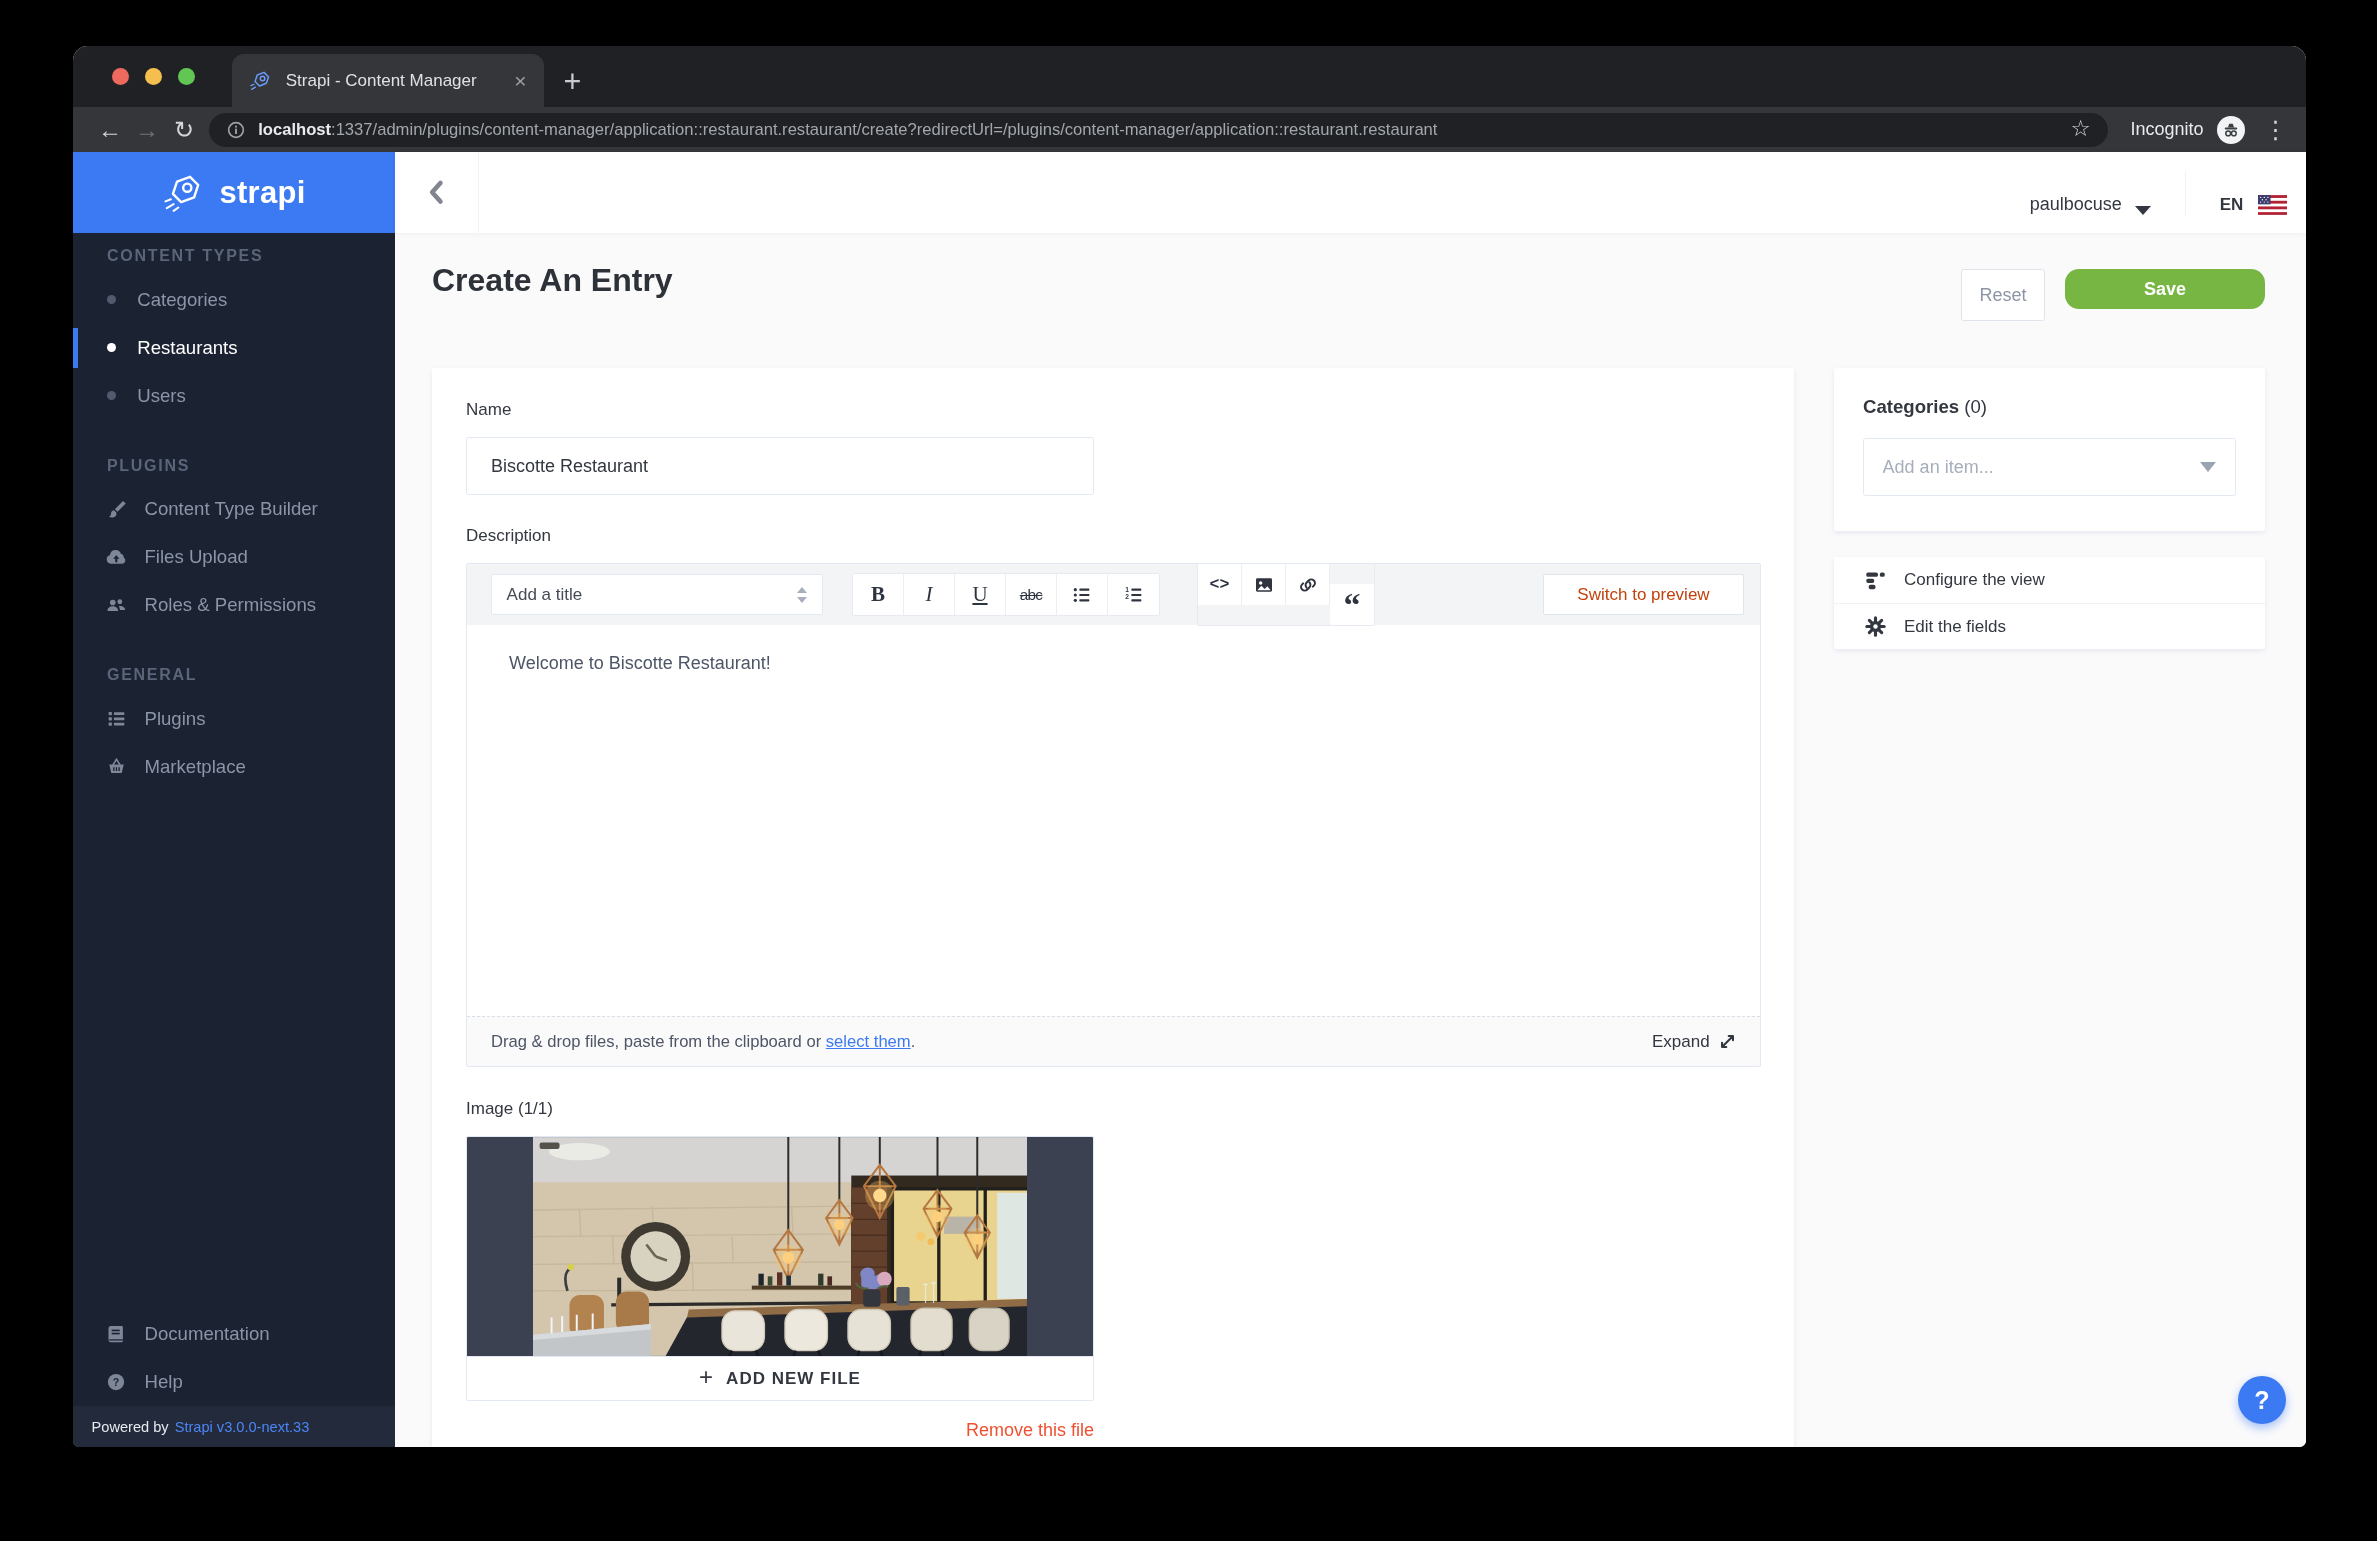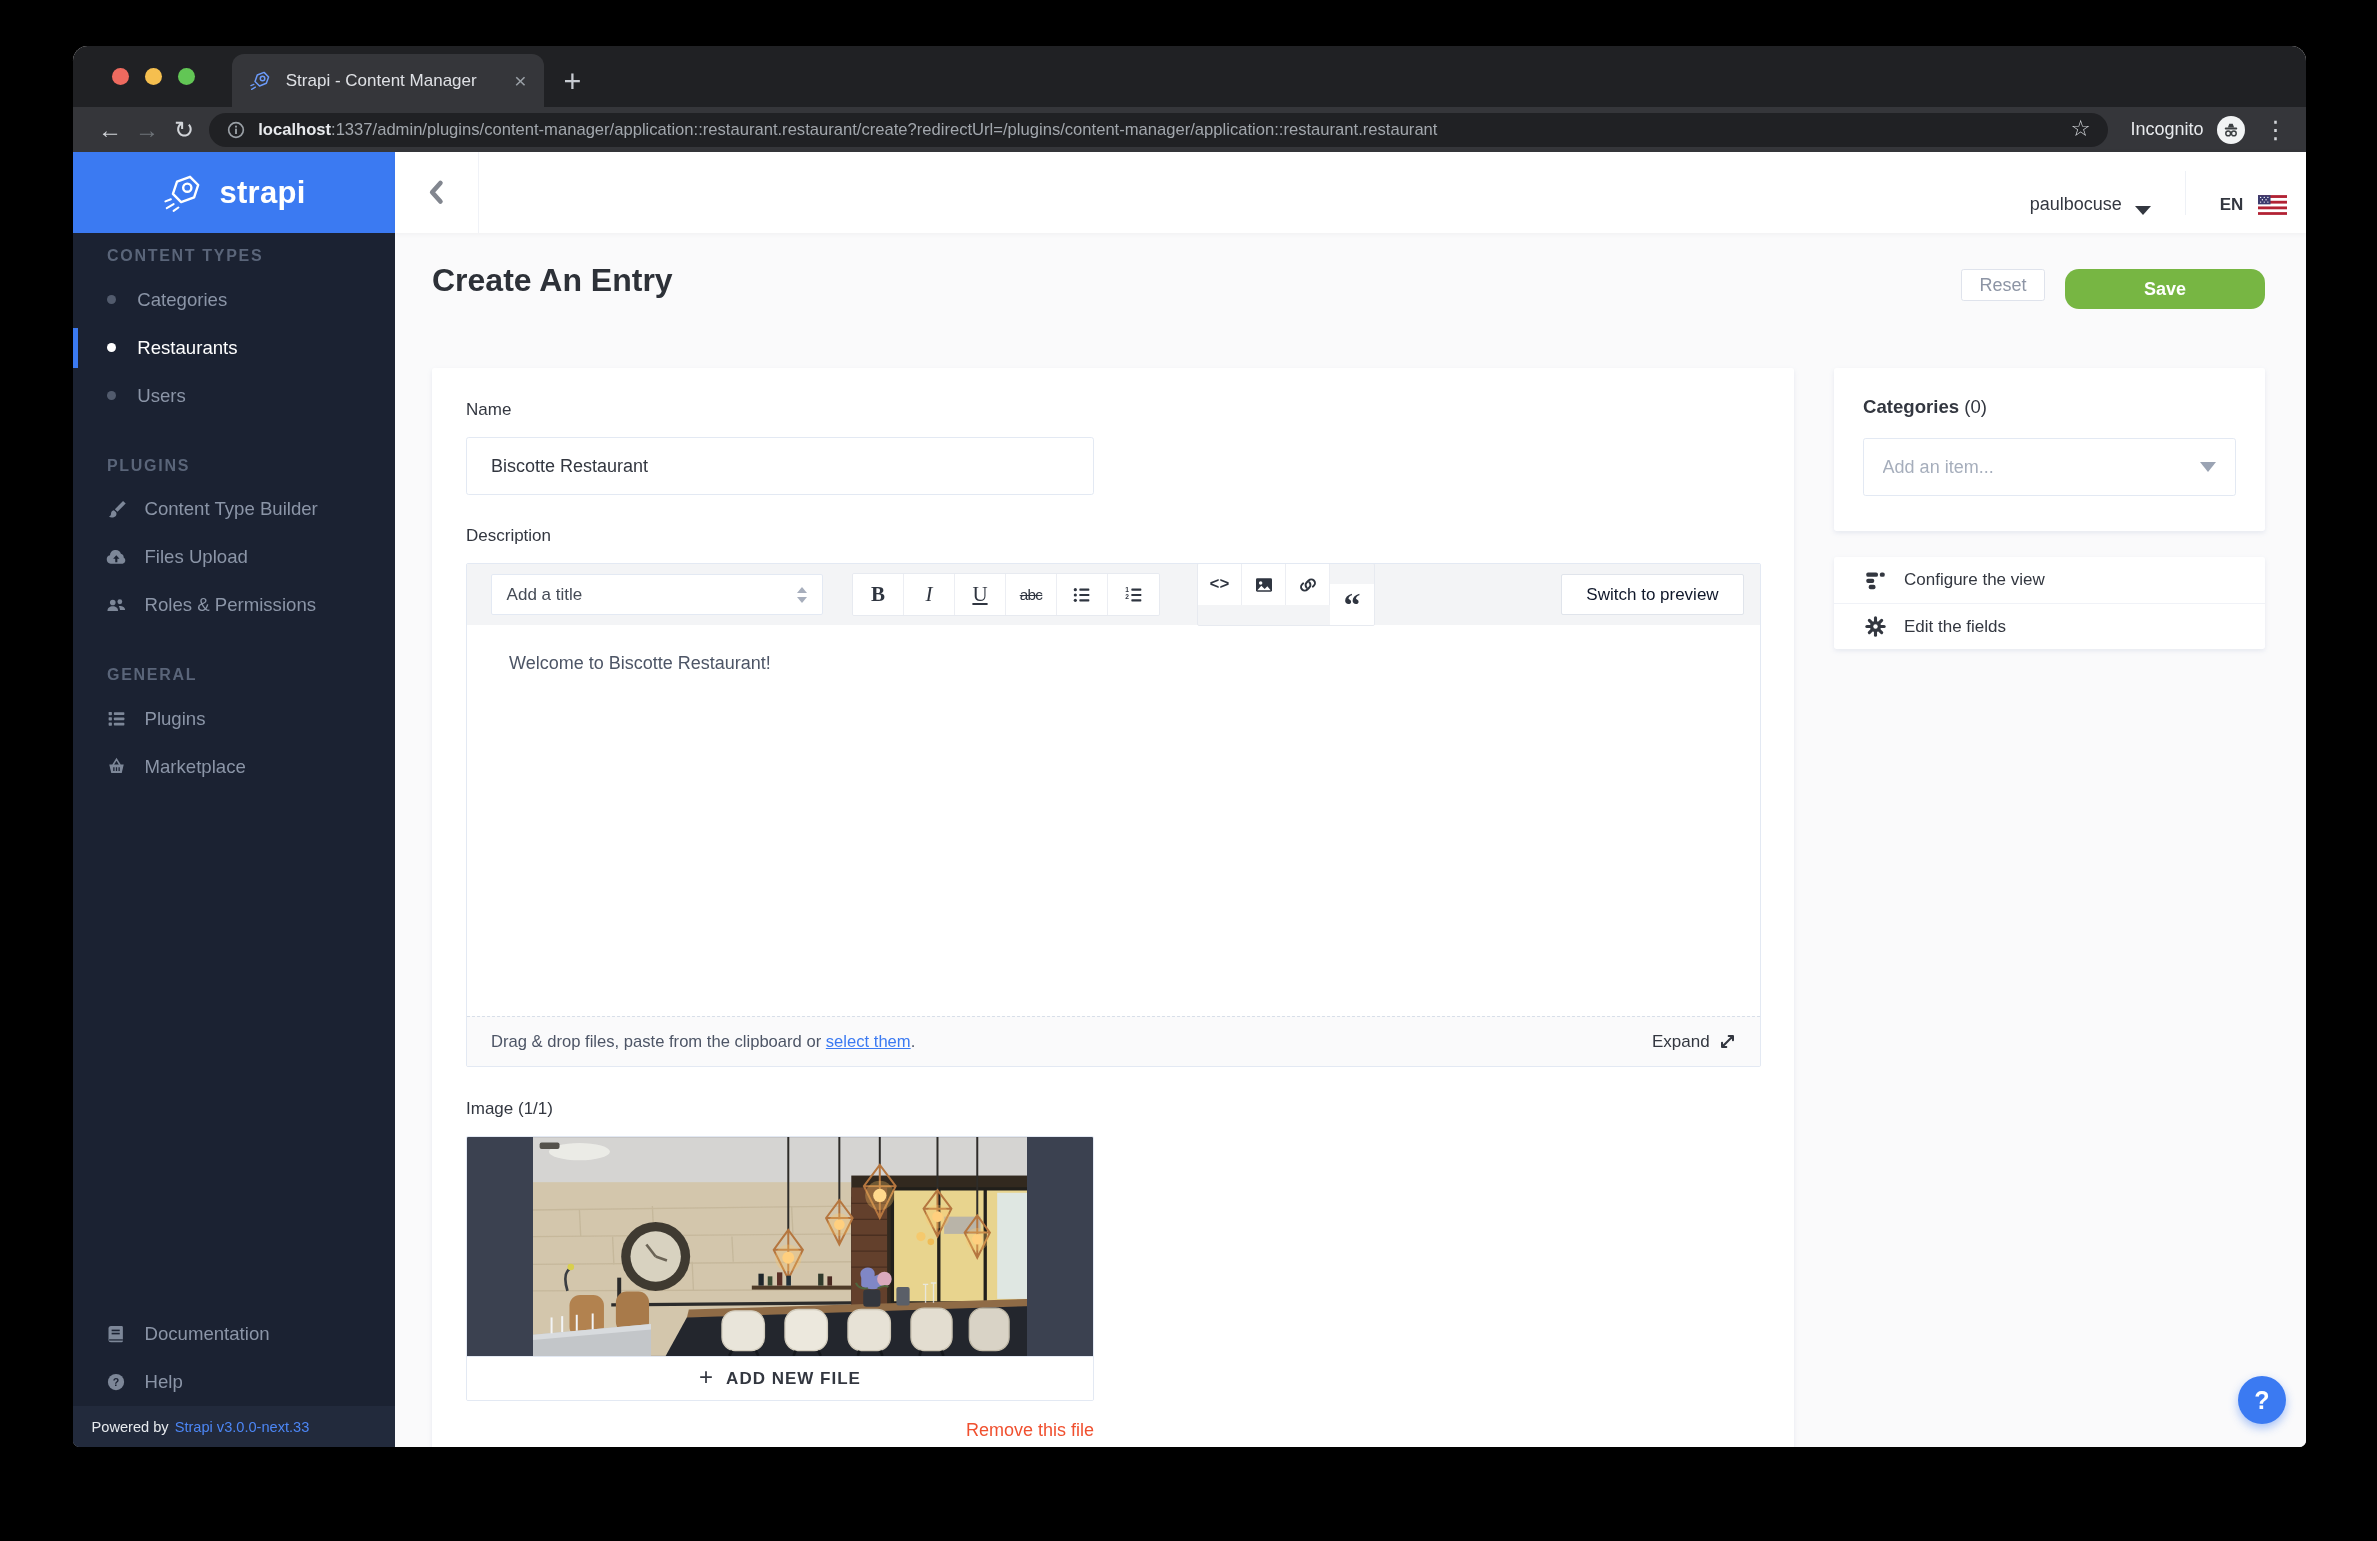--- a/index.html
+++ b/index.html
@@ -60,21 +60,21 @@
               border-right:0.7px solid #f0f2f7; background:none; border-top:none; border-left:none; border-bottom:none; cursor:pointer; }
   .header-right { margin-left:auto; display:flex; align-items:flex-end; padding-right:19px; }
   .username { font-size:18px; color:#333740; }
   .caret-down { width:0; height:0; border-left:8px solid transparent; border-right:8px solid transparent;
                 border-top:9.3px solid #333740; margin-left:13.3px; }
   .hdr-divider { width:0.7px; height:44px; background:#eef1f6; margin:0 34px; }
   .locale { font-size:17px; color:#333740; margin-right:14.6px; font-weight:bold; }
 
   .content { flex:1; background:#fafafb; position:relative; overflow:hidden; }
   .page-title { position:absolute; left:37px; top:29px; font-size:32px; font-weight:bold; color:#2d3138; }
-  .reset-btn { position:absolute; left:1566px; top:36px; width:84px; height:32px; background:#fff;
+  .reset-btn { position:absolute; left:1566px; top:36px; width:84px; height:52px; background:#fff;
                border:0.7px solid #dfe3ec; border-radius:2.7px; color:#8d95a5; font-size:18px; cursor:pointer; }
   .save-btn { position:absolute; left:1670px; top:36px; width:200px; height:40px; background:#77b643;
               border:none; border-radius:14px; color:#fff; font-size:18px; font-weight:bold; cursor:pointer; }
 
   .card { position:absolute; background:#fff; border-radius:2.7px; box-shadow:0 2px 5.3px rgba(180,192,214,.28); }
   .main-card { left:37px; top:135px; width:1362px; height:1095px; padding:0 34px; }
   .field-label { font-size:17px; color:#333740; }
   .lbl-name { padding-top:32px; }
   .name-input { display:block; margin-top:17px; width:628px; height:58px; border:0.7px solid #e3e9f3; border-radius:2.7px;
                 padding:0 24px; font-size:18px; color:#333740; font-family:"Liberation Sans",sans-serif; outline:none; }
@@ -92,22 +92,22 @@
   .btn-group.g2 { margin-left:37px; }
   .tb-btn { width:51px; height:41px; background:#fff; display:flex; align-items:center; justify-content:center;
             border-right:0.7px solid #eceef3; color:#2f3540; cursor:pointer; }
   .btn-group.g2 .tb-btn { width:44px; }
   .tb-btn:last-child { border-right:none; }
   .serif { font-family:"Liberation Serif",serif; font-size:21px; }
   .bold-g { font-weight:bold; } .ital-g { font-style:italic; } .und-g { text-decoration:underline; }
   .strike-g { font-size:15.3px; text-decoration:line-through; letter-spacing:-0.7px; }
   .code-g { font-family:"Liberation Mono",monospace; font-size:16.6px; font-weight:bold; }
   .quote-g { font-family:"Liberation Serif",serif; font-size:34px; font-weight:bold; line-height:0; margin-top:20px; }
-  .preview-btn { margin-left:auto; width:183px; height:41px; background:#fff; border:0.7px solid #e0e4eb;
-                 border-radius:2px; font-size:17px; color:#0f172a; cursor:pointer; }
+  .preview-btn { margin-left:auto; width:201px; height:41px; background:#fff; border:0.7px solid #e0e4eb;
+                 border-radius:2px; font-size:17px; color:#c2410c; cursor:pointer; }
   .ed-content { height:391px; background:#fff; padding:28px 42px; font-size:18px; color:#4d5566; }
   .ed-footer { height:50px; background:#fafafb; border-top:0.7px dashed #d8dfe9; display:flex; align-items:center;
                padding:0 24px; font-size:16.6px; color:#4d5566; }
   .ed-footer a { color:#3b7af2; }
   .expand { margin-left:auto; display:flex; align-items:center; gap:9.3px; color:#333740; font-size:17px; cursor:pointer; }
 
   .lbl-img { margin-top:32px; }
   .img-card { margin-top:17px; width:628px; border:0.7px solid #e3e9f3; border-radius:2px; overflow:hidden; }
   .photo-box { height:219px; background:#3b4150; display:flex; justify-content:center; overflow:hidden; }
   .addfile { height:44px; background:#fff; border-top:0.7px solid #e3e9f3; display:flex; align-items:center;

